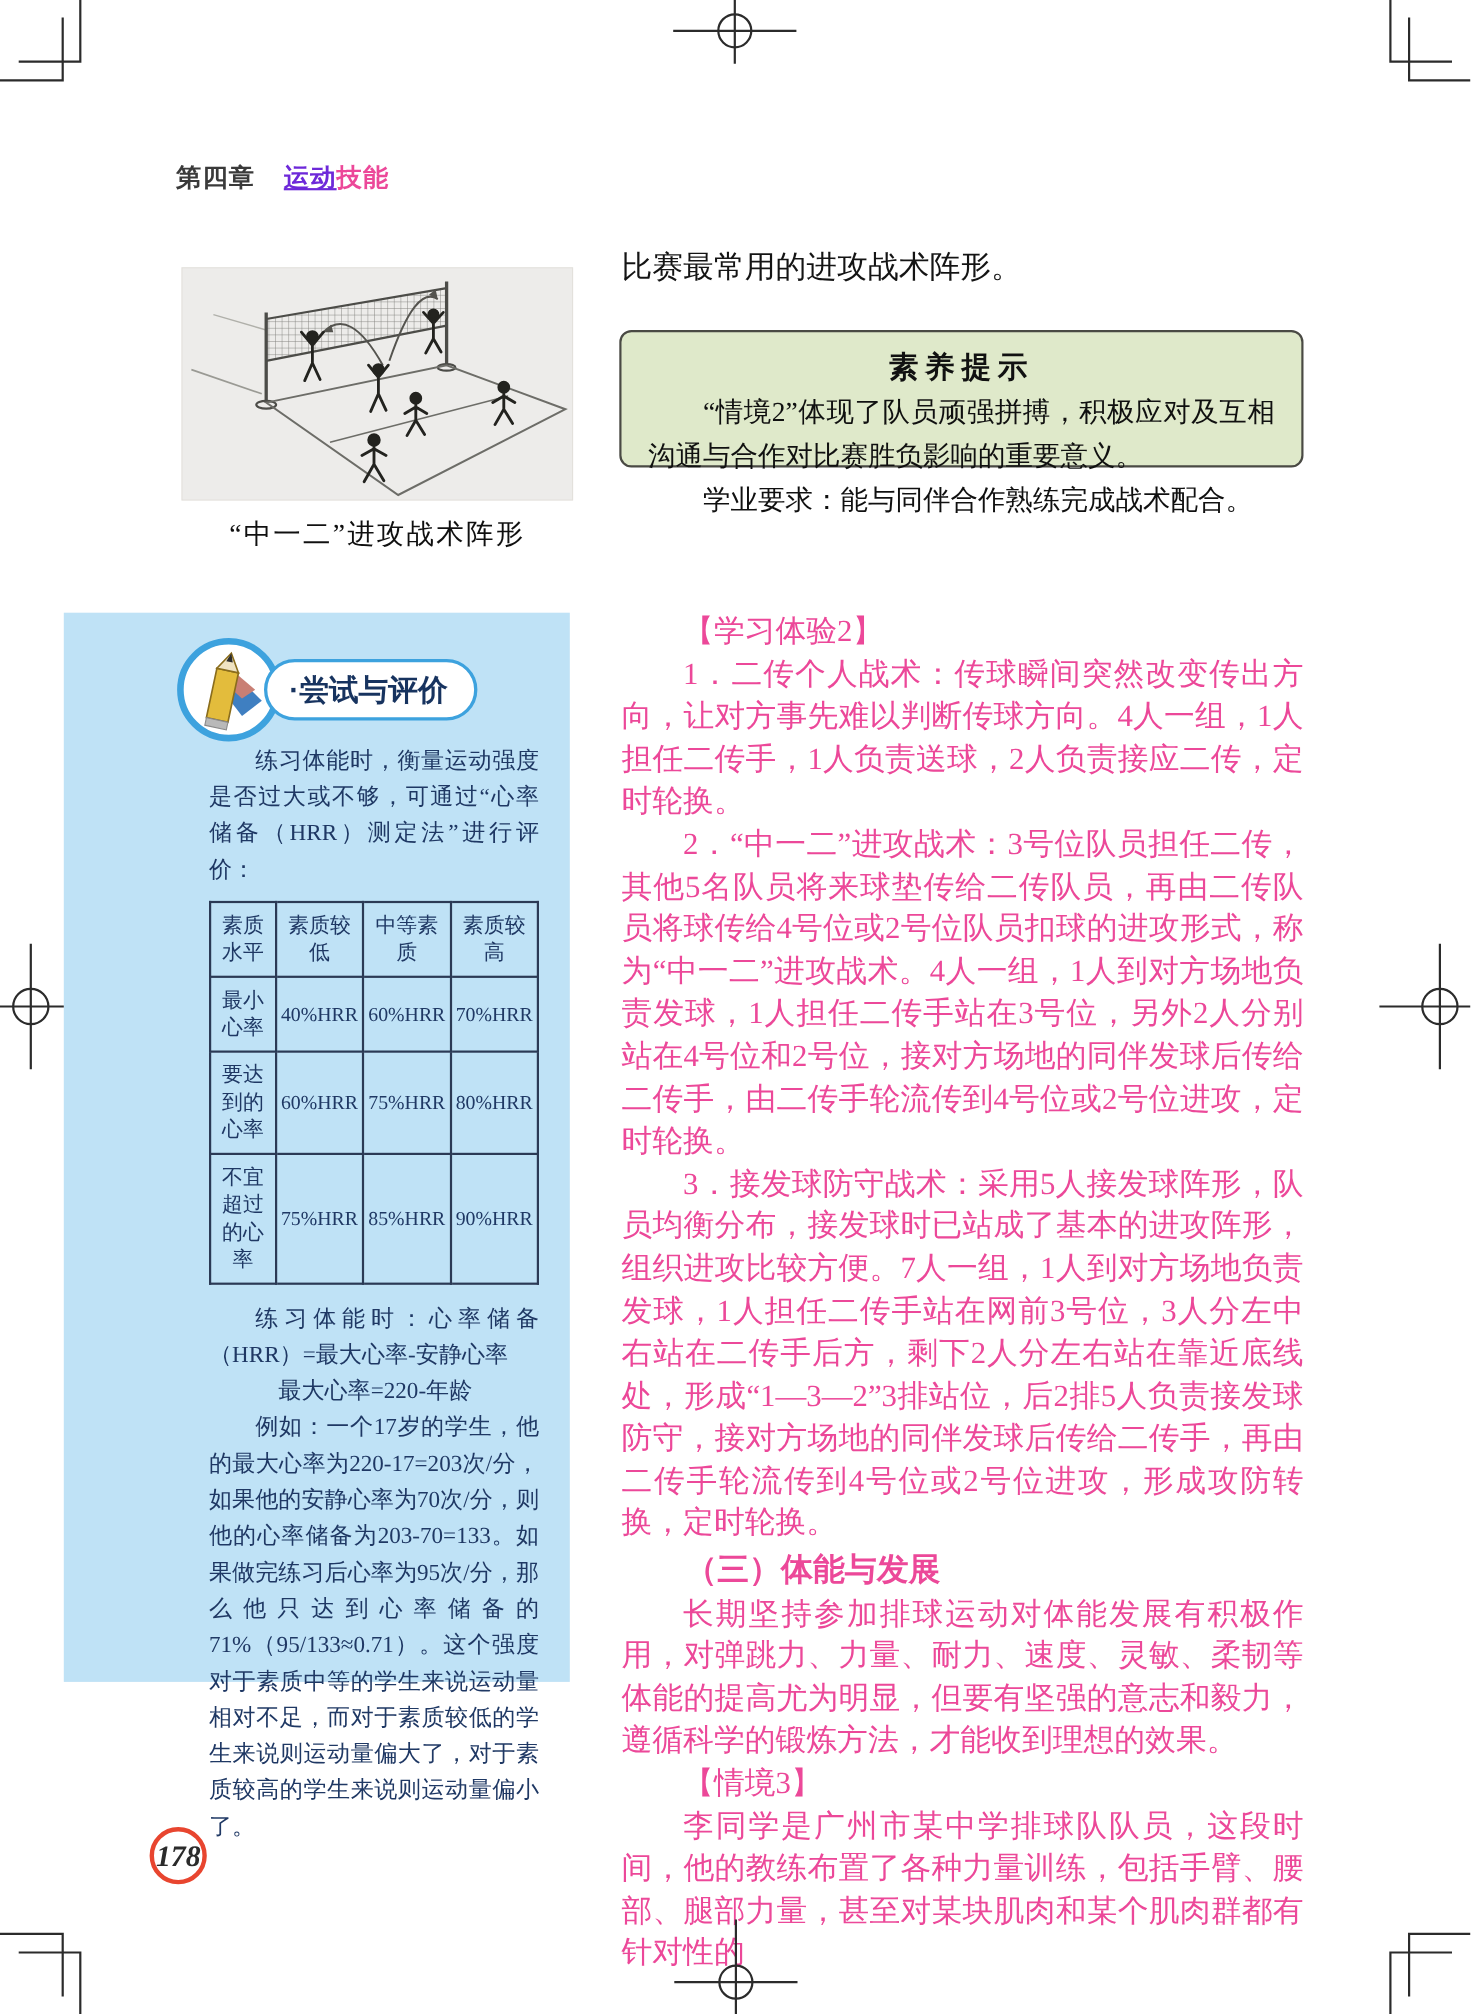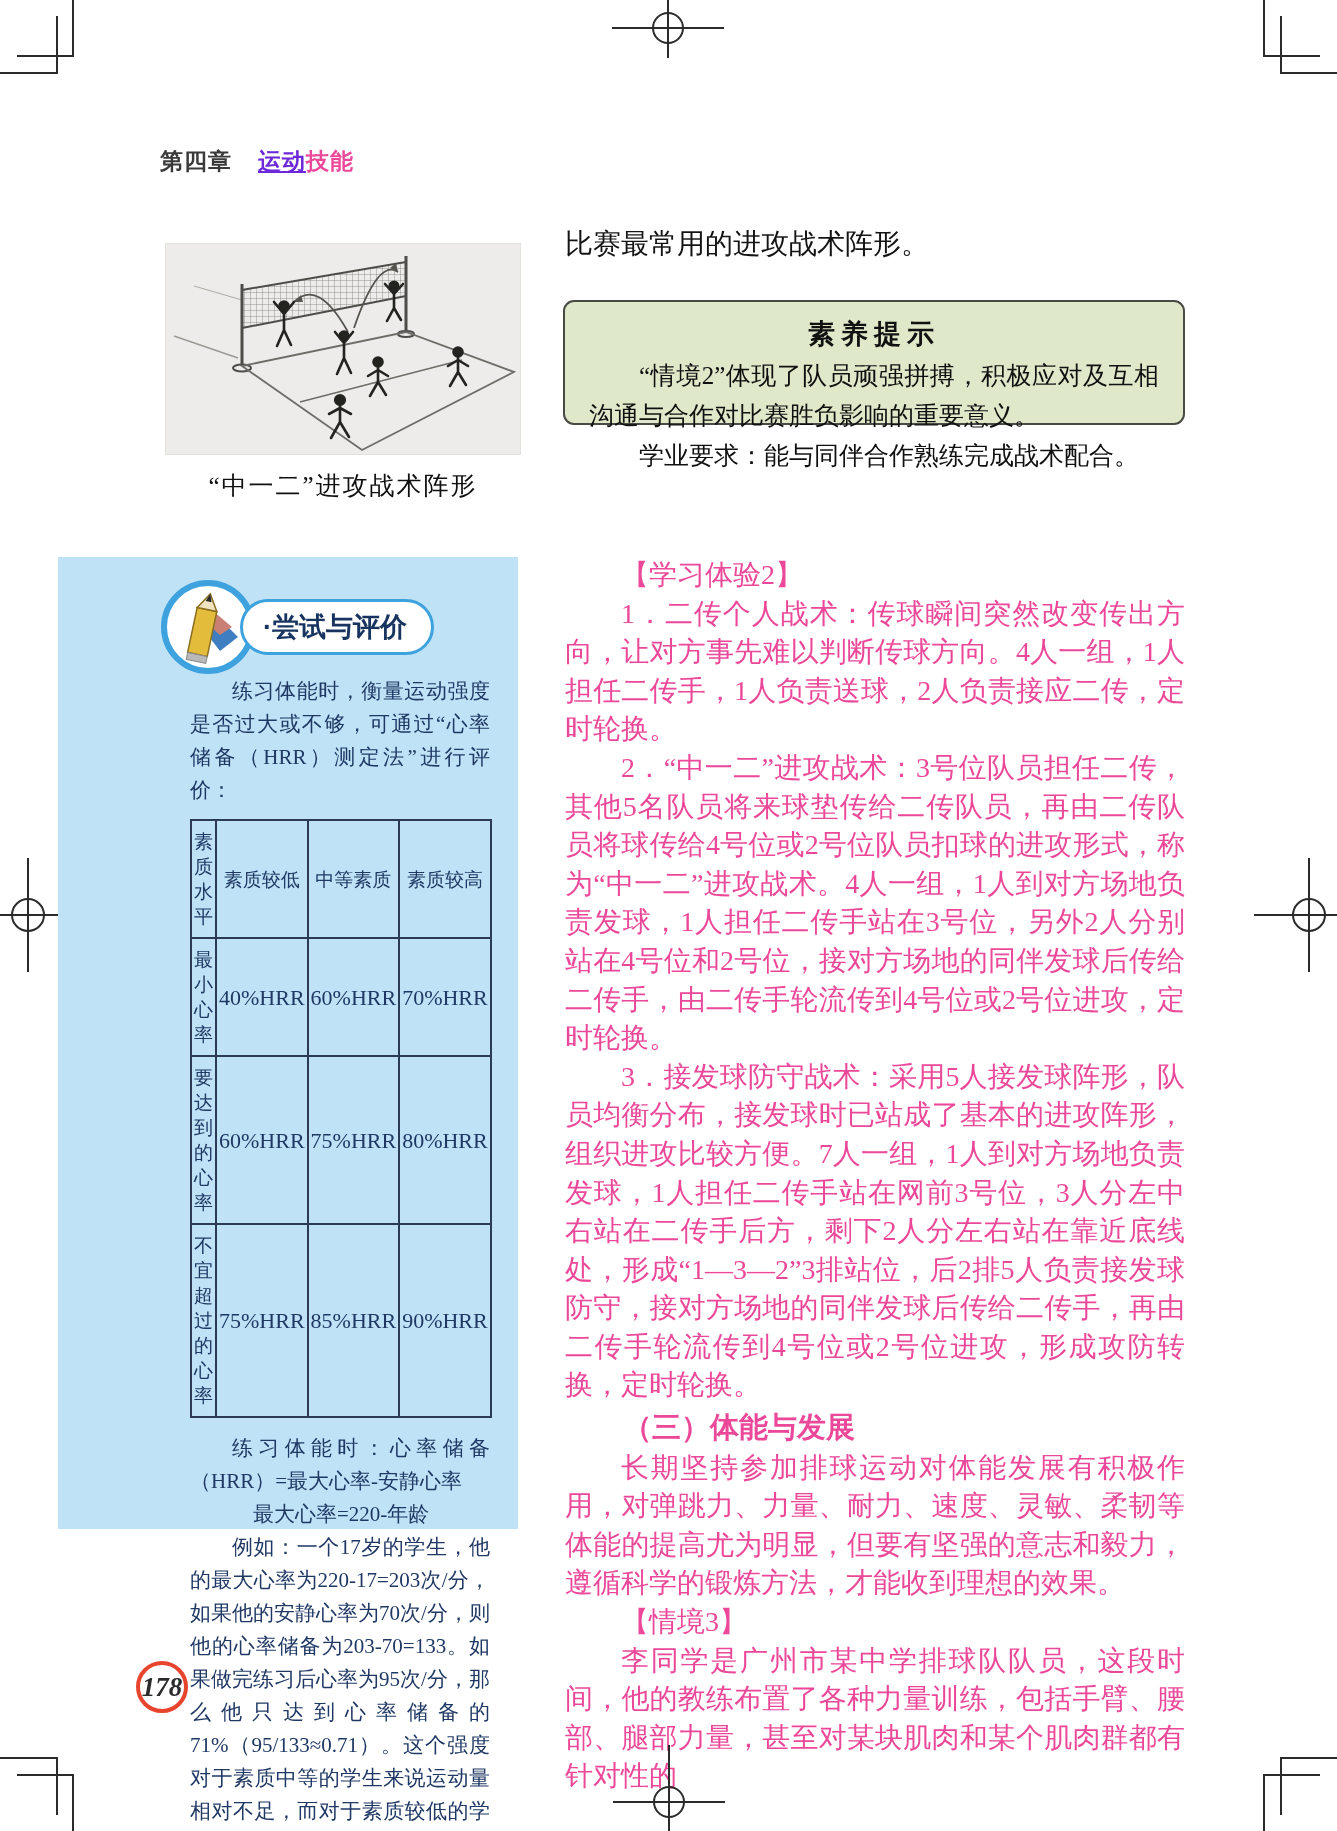--- a/index.html
+++ b/index.html
@@ -27,21 +27,21 @@
               border-radius:30px;display:flex;align-items:center;
               font-family:"Liberation Sans","DejaVu Sans",sans-serif;font-weight:bold;font-size:27px;color:#17335f;}
   .sb-content{position:absolute;left:132px;top:118px;width:300px;color:#1f3864;}
   .sb-content p{margin:0;font-size:21px;line-height:33px;text-align:justify;}
   .ind2{text-indent:2em;}
   .ind3{text-indent:3em;}
   table.hrr{width:100%;border-collapse:collapse;margin:12px 0 14px 0;background:transparent;}
   table.hrr td{border:2px solid #2b3a55;text-align:center;vertical-align:middle;
                font-size:19px;line-height:25px;color:#1f3864;padding:8px 2px;}
   table.hrr td.rl{width:20%;white-space:pre-line;}
-  table.hrr td.val{width:26.6%;font-size:22px;}
+  table.hrr td.val{width:26.6%;font-size:18px;}
 
   
   .pagenum{position:absolute;left:136px;top:1661px;width:44px;height:44px;border:4px solid #e8452f;border-radius:50%;
            background:#fff;display:flex;align-items:center;justify-content:center;
            font-style:italic;font-weight:bold;font-size:27px;color:#2b2b2b;}
 
   
   .rc-intro{position:absolute;left:565px;top:224px;width:620px;font-size:28px;line-height:39px;}
   .tipbox{position:absolute;left:563px;top:300px;width:622px;height:125px;box-sizing:border-box;
           background:#dfe9ca;border:2px solid#4a4a44;border-radius:11px;padding:8px 24px;}

